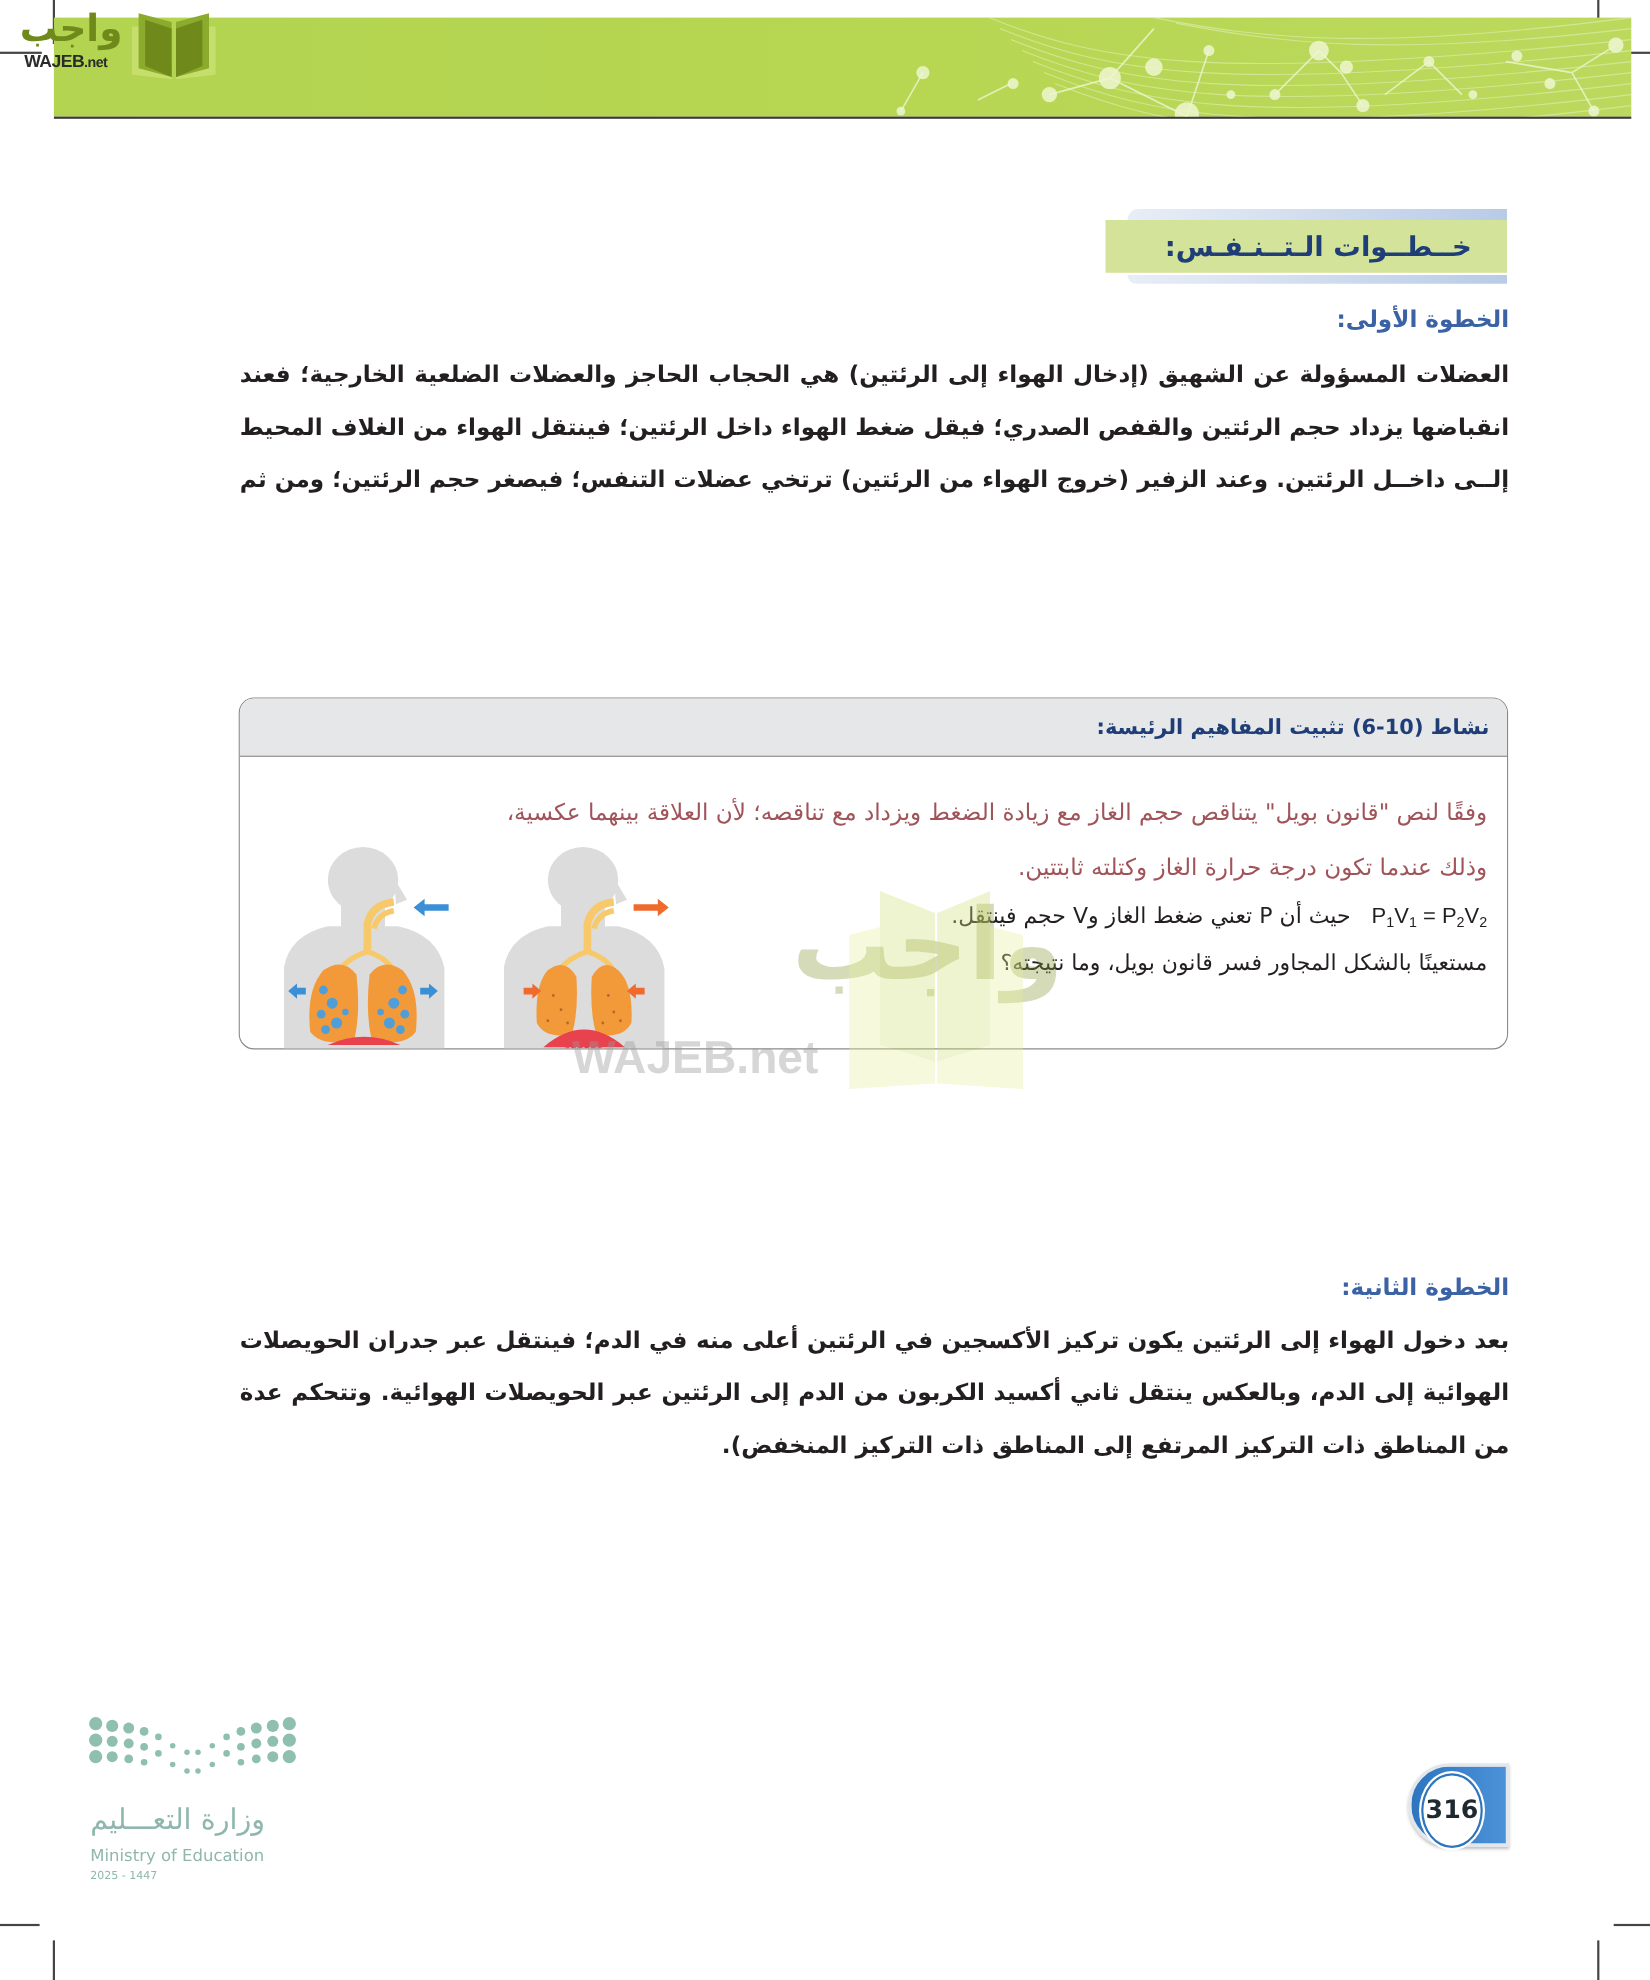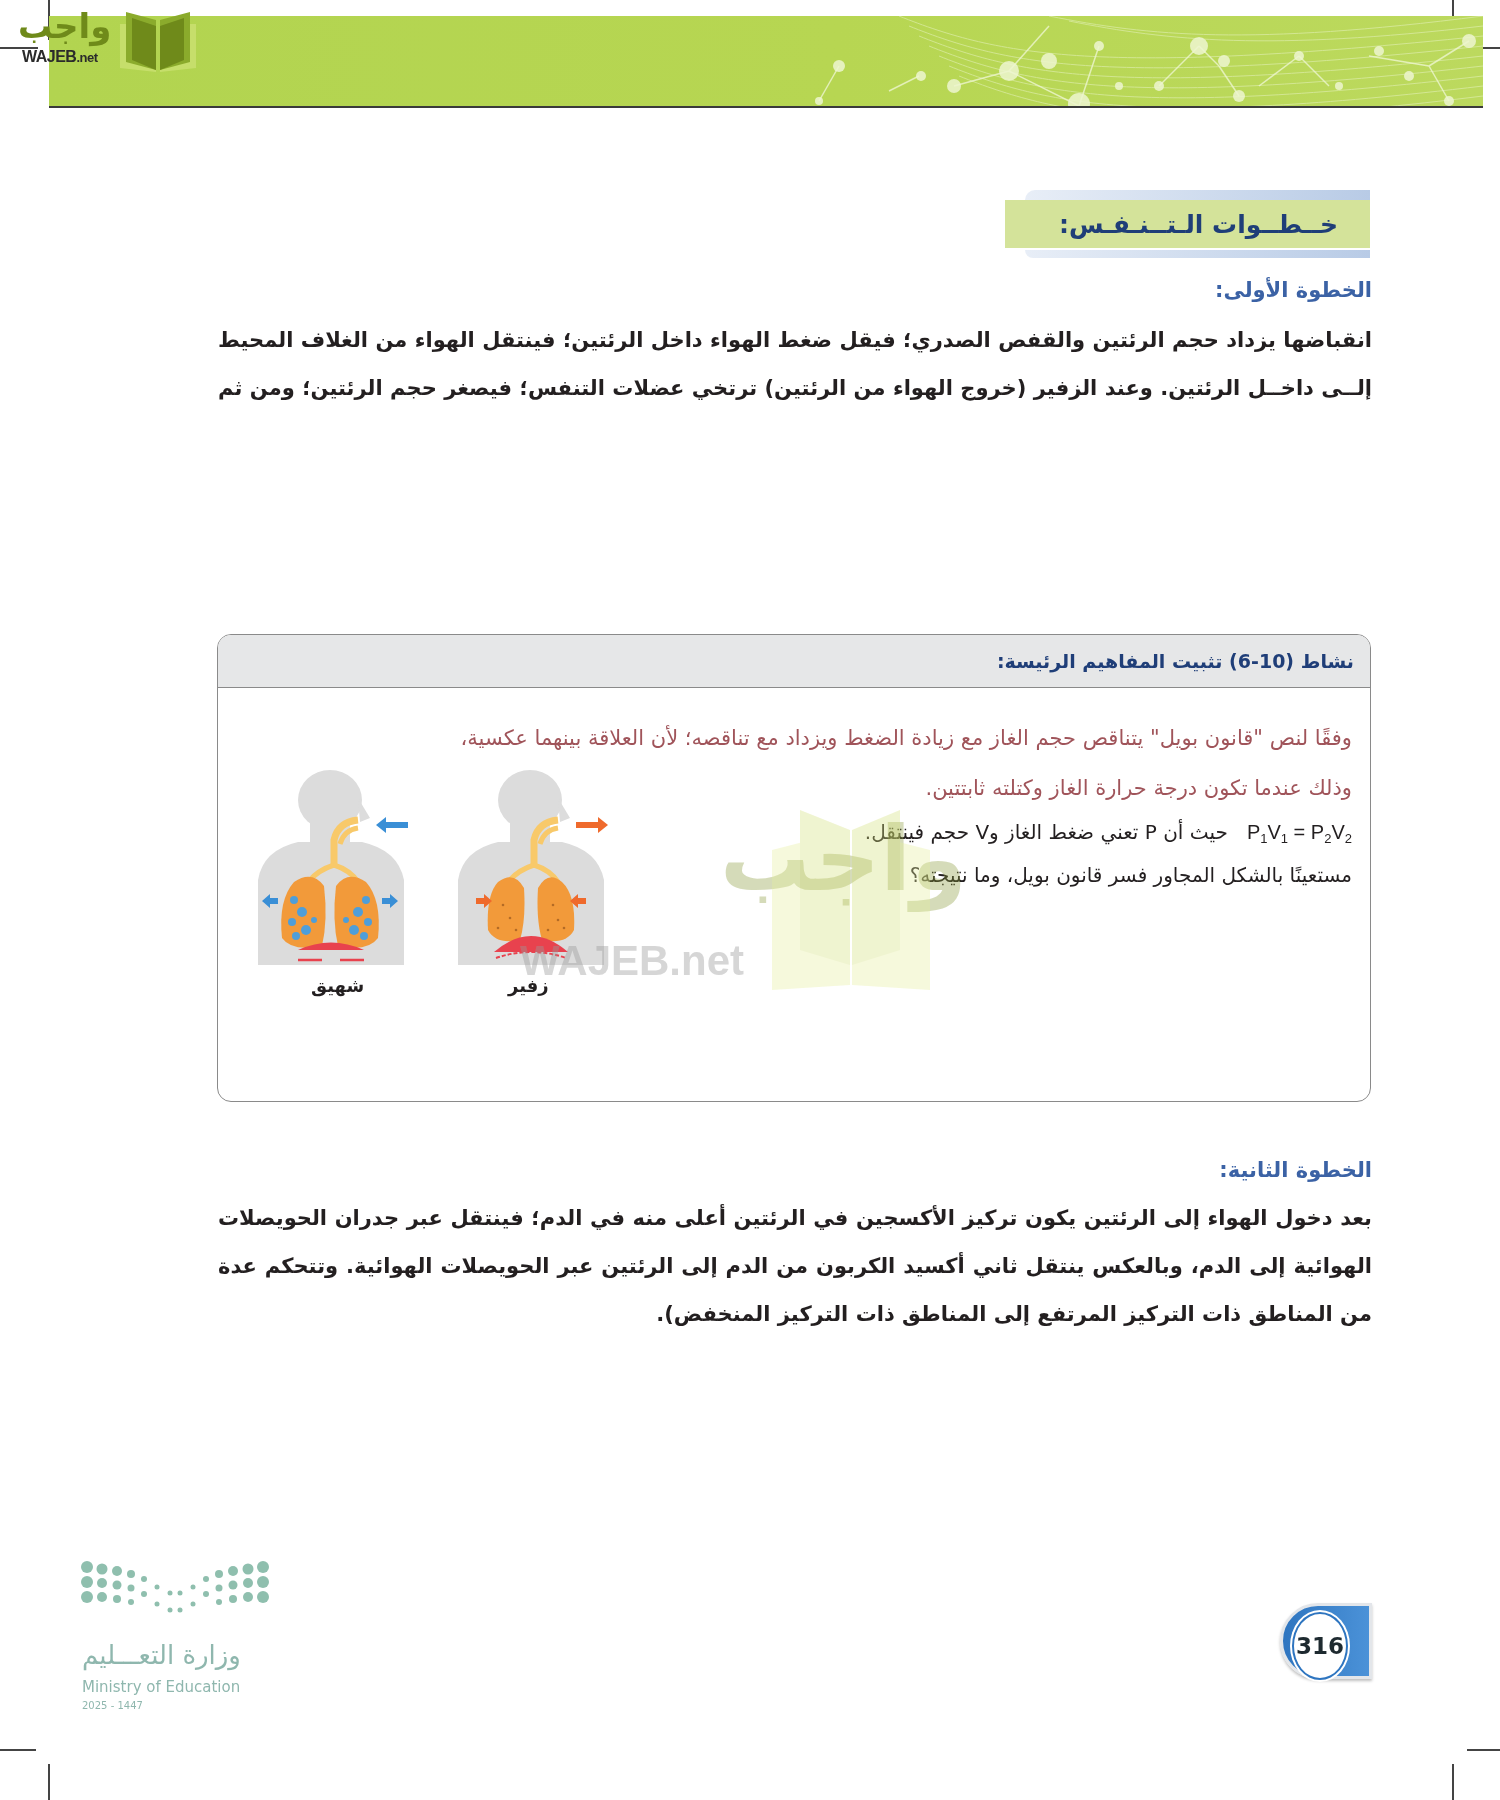--- a/index.html
+++ b/index.html
@@ -40,21 +40,21 @@
   .para { position: absolute; left: 218px; width: 1154px; direction: rtl; text-align: justify;
     text-align-last: right; font-family: "DejaVu Sans", sans-serif; font-size: 21px; line-height: 48px;
     color: #231f20; font-weight: bold; }
   .para .line { display: block; white-space: nowrap; text-align: justify; text-align-last: justify; }
   .para .line.last { text-align-last: right; }
 
   .formula { direction: ltr; unicode-bidi: isolate; font-family: "Liberation Sans", sans-serif; font-weight: normal; }
   .formula sub { font-size: 13px; vertical-align: -4px; }
 
   
-  .activity { position: absolute; left: 217px; top: 634px; width: 1154px; height: 468px;
+  .activity { position: absolute; left: 217px; top: 634px; width: 1154px; height: 320px;
     border: 1.5px solid #8a8a8a; border-radius: 14px; overflow: hidden; background: #fff; }
   .activity .head { height: 53px; background: #e6e7e8; border-bottom: 1.5px solid #8a8a8a;
     display: flex; align-items: center; justify-content: flex-end; padding-right: 16px; }
   .activity .head span { font-family: "DejaVu Sans", sans-serif; font-weight: bold; font-size: 19px;
     color: #1f3e78; direction: rtl; }
 
   .activity .answer { position: absolute; right: 18px; top: 78px; width: 1110px; direction: rtl;
     font-family: "DejaVu Sans", sans-serif; font-size: 21px; line-height: 50px; color: #a0545a; }
   .activity .answer .line { display: block; white-space: nowrap; }
   .activity .q { position: absolute; right: 18px; direction: rtl; font-family: "DejaVu Sans", sans-serif;
@@ -166,20 +166,21 @@
 <div class="section-title">
   <div class="bar-top"></div>
   <div class="main">
     <span>خــطــوات الـتــنـفـس:</span>
   </div>
   <div class="bar-bottom"></div>
 </div>
 
 <div class="step-head" style="top:278px;">الخطوة الأولى:</div>
 <div class="para" style="top:316px;">
+  <span class="line">العضلات المسؤولة عن الشهيق (إدخال الهواء إلى الرئتين) هي الحجاب الحاجز والعضلات الضلعية الخارجية؛ فعند</span>
   <span class="line">انقباضها يزداد حجم الرئتين والقفص الصدري؛ فيقل ضغط الهواء داخل الرئتين؛ فينتقل الهواء من الغلاف المحيط</span>
   <span class="line">إلــى داخــل الرئتين. وعند الزفير (خروج الهواء من الرئتين) ترتخي عضلات التنفس؛ فيصغر حجم الرئتين؛ ومن ثم</span>
 </div>
 
 <div class="activity">
   <div class="head">
     <span>نشاط (10-6) تثبيت المفاهيم الرئيسة:</span>
   </div>
 
   <div class="answer">

